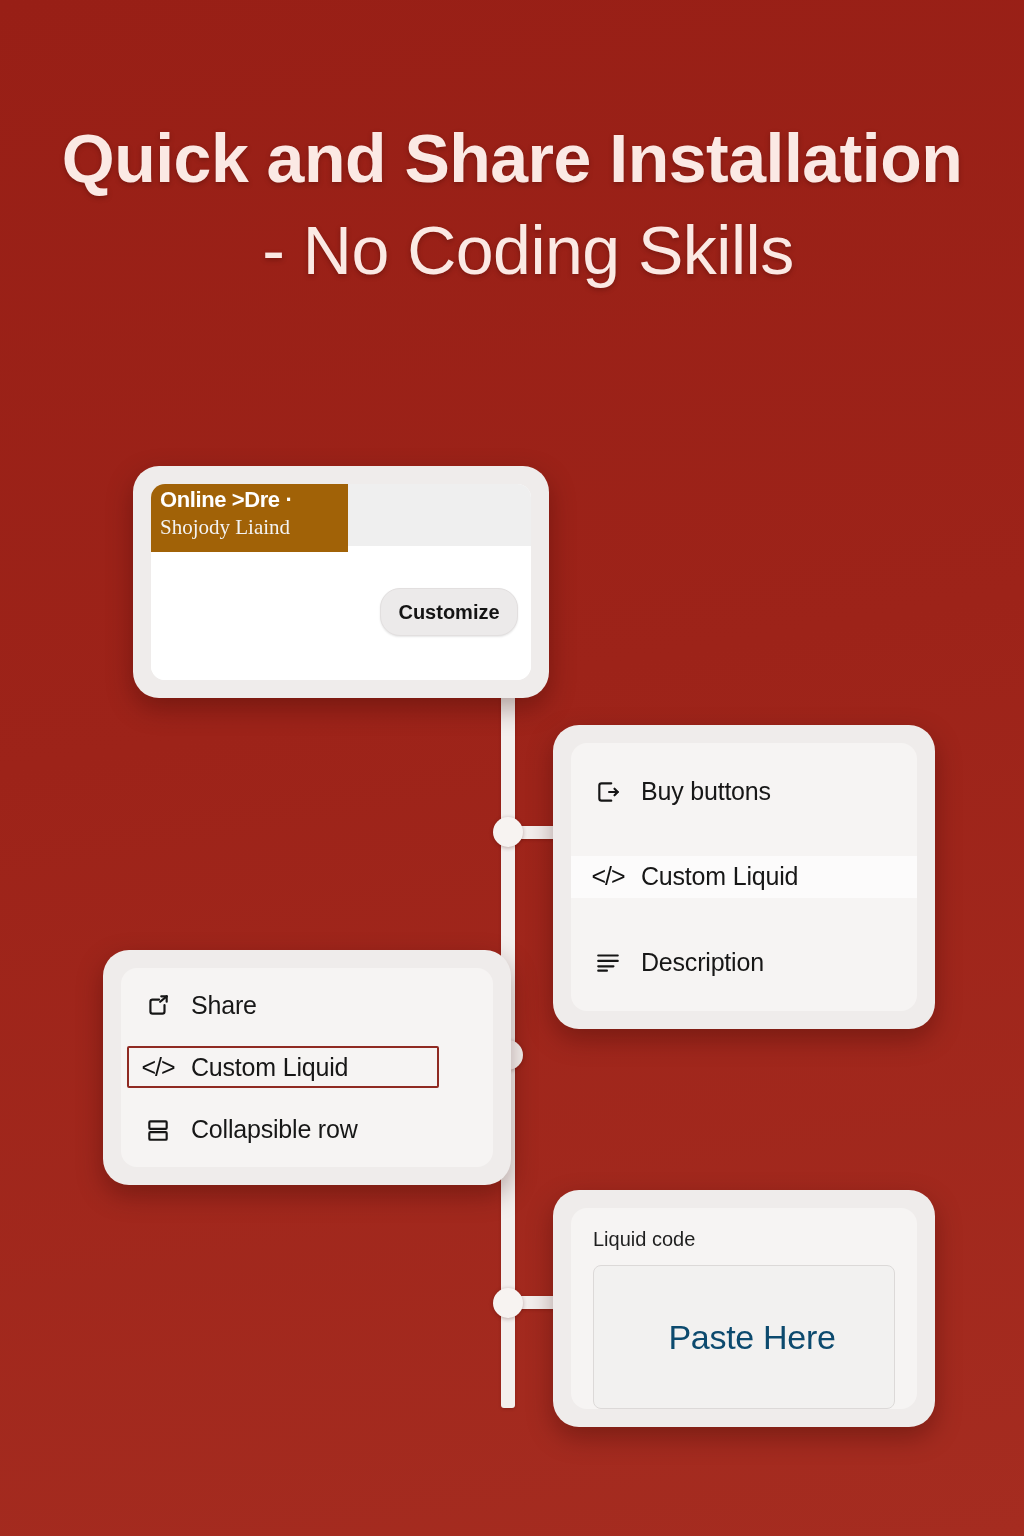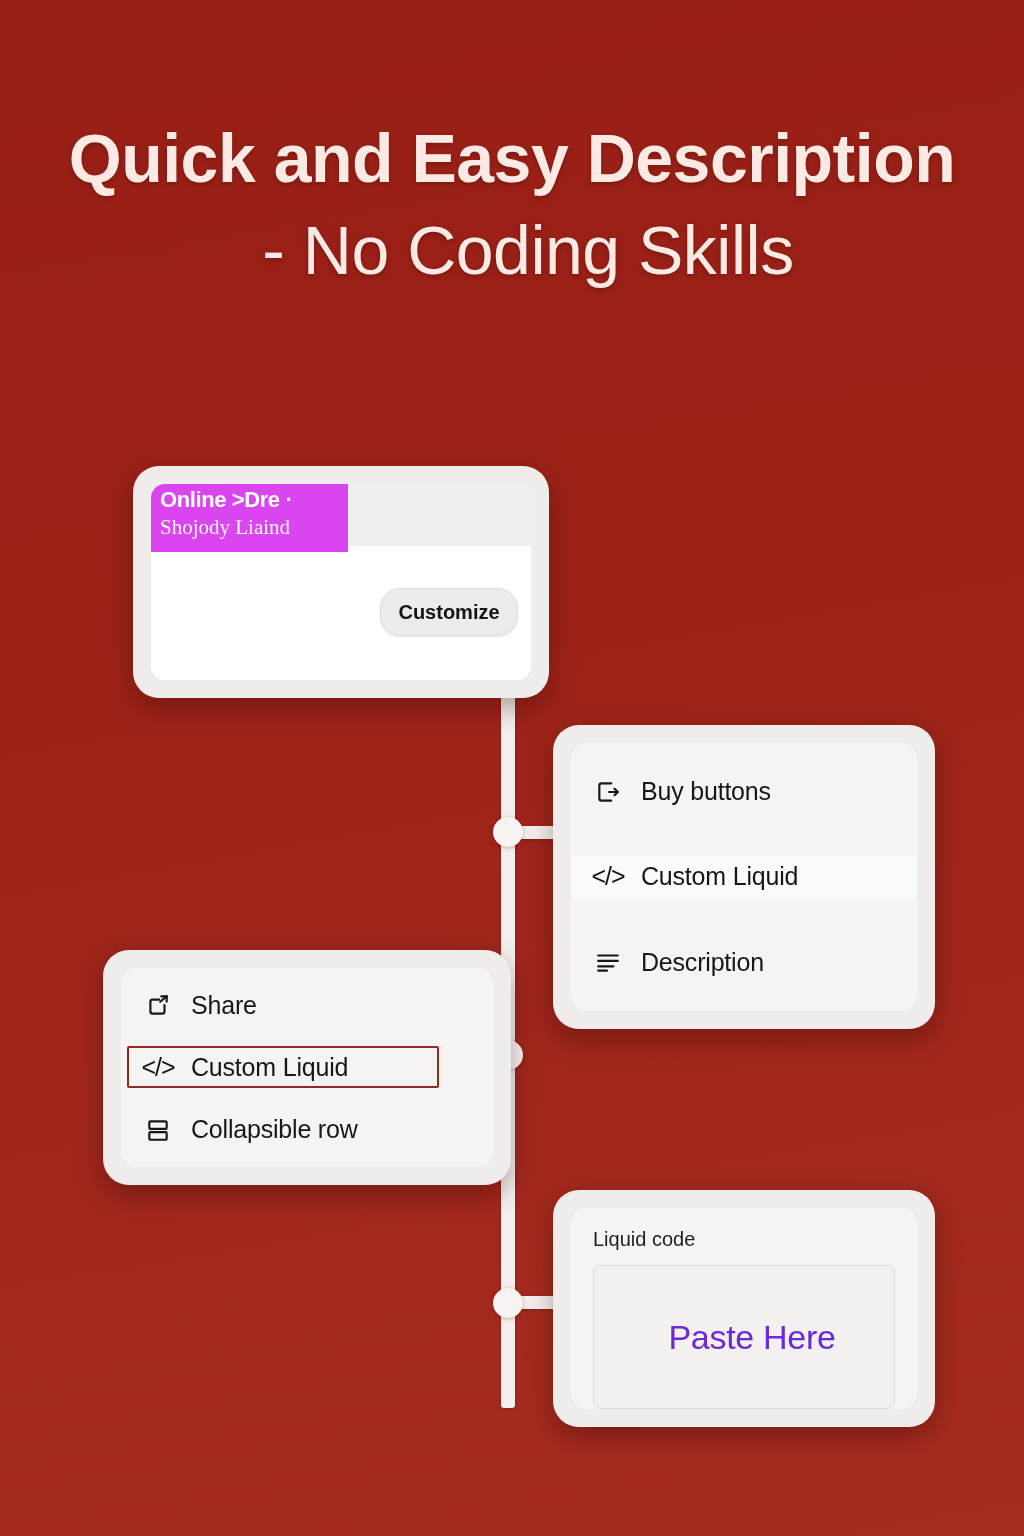--- a/index.html
+++ b/index.html
@@ -111,21 +111,21 @@
     width: 100%;
     height: 62px;
     background: #efefef;
   }
   .dark-band {
     position: absolute;
     left: 0;
     top: 0;
     width: 197px;
     height: 68px;
-    background: #d946ef;
+    background: #a16207;
     overflow: hidden;
   }
   .dark-line-1 {
     position: absolute;
     left: 9px;
     top: 3px;
     color: #ffffff;
     font-family: "Liberation Sans", sans-serif;
     font-weight: 800;
     font-size: 22px;
@@ -260,32 +260,32 @@
     border-radius: 8px;
     box-sizing: border-box;
     display: flex;
     align-items: center;
     justify-content: center;
     cursor: text;
   }
   .paste-here {
     font-family: "Liberation Sans", sans-serif;
     font-size: 34px;
-    color: #6d28d9;
+    color: #0c4a6e;
     letter-spacing: -0.3px;
     margin-left: 16px;
   }
 </style>
 </head>
 <body>
 
 <div id="canvas">
 
   <div class="headline">
-    <span class="ln ln1">Quick and Easy Description</span>
+    <span class="ln ln1">Quick and Share Installation</span>
     <span class="ln ln2">- No Coding Skills</span>
   </div>
 
   <div class="conn-line v-line"></div>
   <div class="conn-line h-line h-right-1"></div>
   <div class="conn-line h-line h-left-2"></div>
   <div class="conn-line h-line h-right-3"></div>
   <div class="node node-1"></div>
   <div class="node node-2"></div>
   <div class="node node-3"></div>

